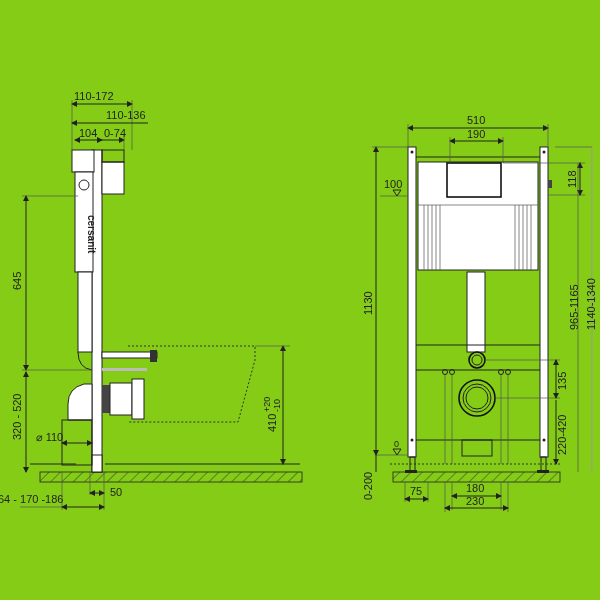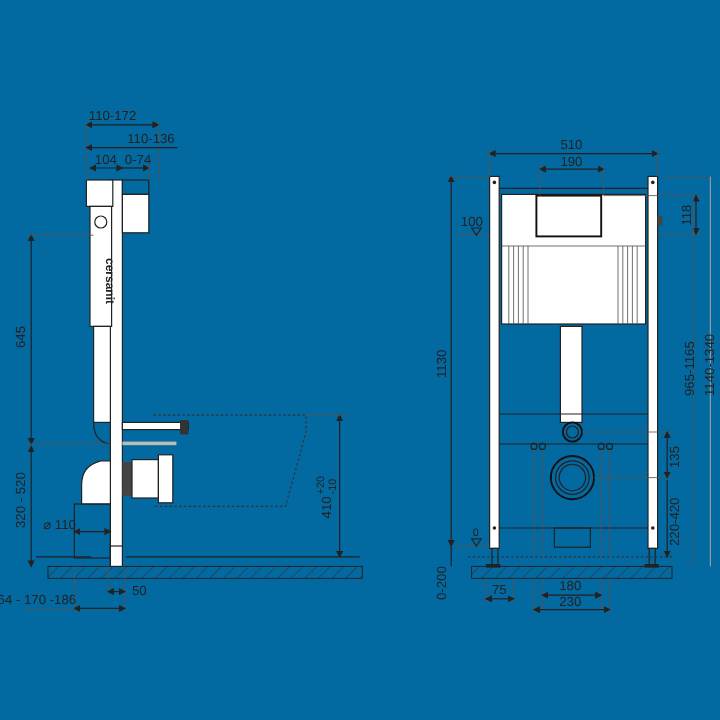--- a/index.html
+++ b/index.html
@@ -1,16 +1,16 @@
 <!DOCTYPE html>
 <html><head>
 <meta charset="utf-8">
 <style>
   html, body { margin: 0; padding: 0; background: #ffffff; }
-  #canvas { width: 600px; height: 600px; position: relative; overflow: hidden; background: #0369a1; }
+  #canvas { width: 600px; height: 600px; position: relative; overflow: hidden; background: #84cc16; }
   svg { display: block; }
   .dim { font-family: "Liberation Sans", sans-serif; font-size: 11px; fill: #222; }
   .dim-sm { font-family: "Liberation Sans", sans-serif; font-size: 9px; fill: #222; }
   .brand { font-family: "Liberation Sans", sans-serif; font-size: 10px; font-weight: bold; fill: #222; }
   .ln { stroke: #222; stroke-width: 1; fill: none; }
   .ln2 { stroke: #111; stroke-width: 1.6; fill: none; }
   .thin { stroke: #555; stroke-width: 0.7; fill: none; }
   .gray { stroke: #999; stroke-width: 1; fill: none; }
   .dash { stroke: #333; stroke-width: 1; fill: none; stroke-dasharray: 2 2; }
   .fillw { fill: #fff; stroke: #222; stroke-width: 1; }

